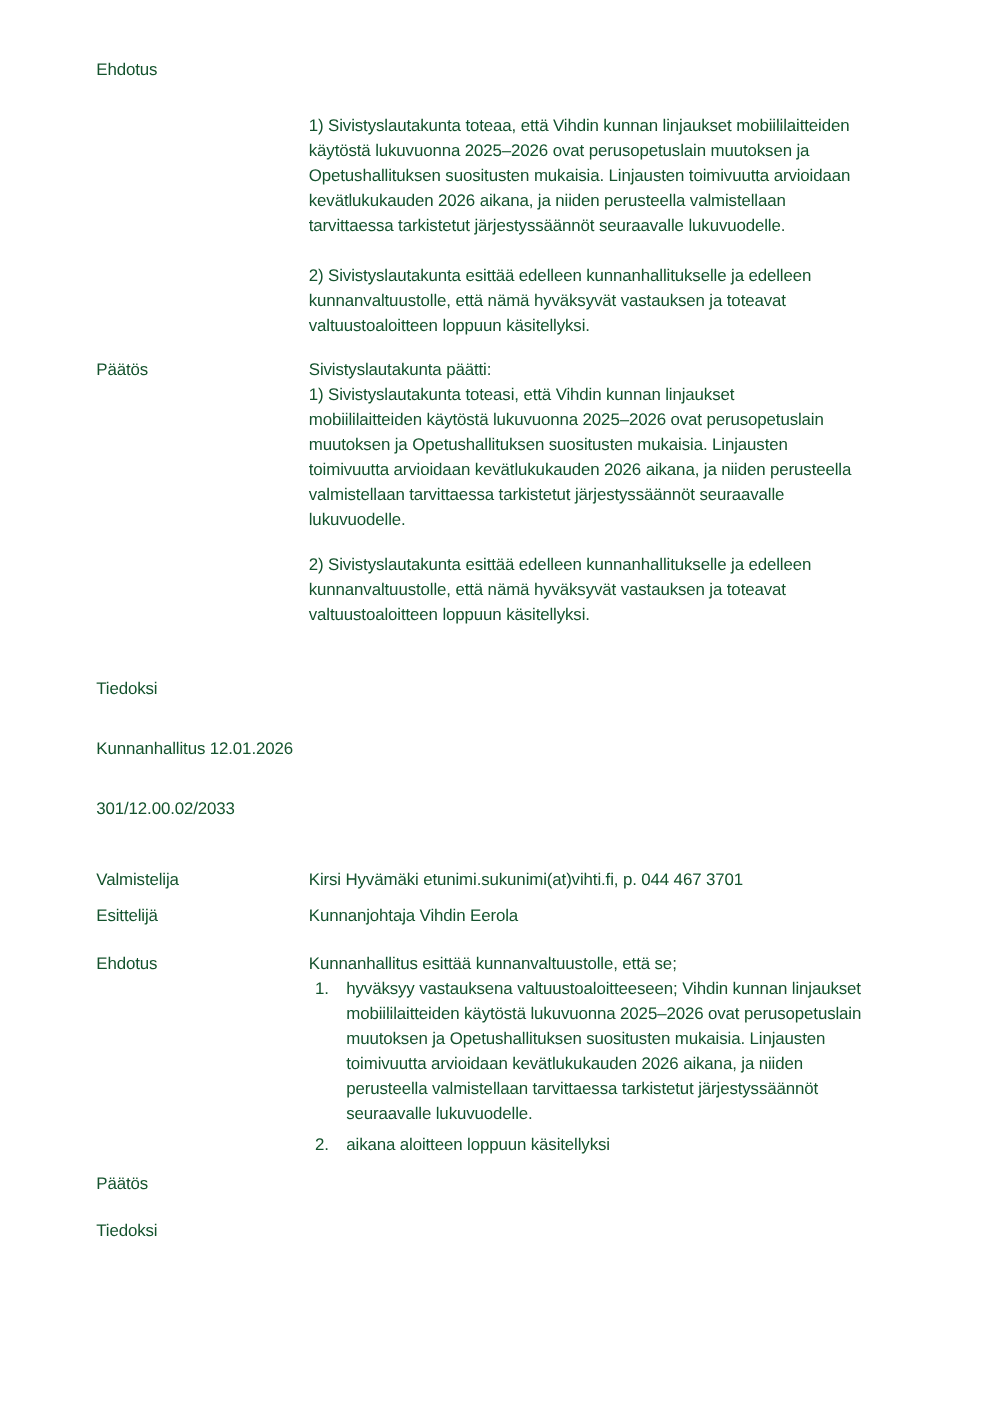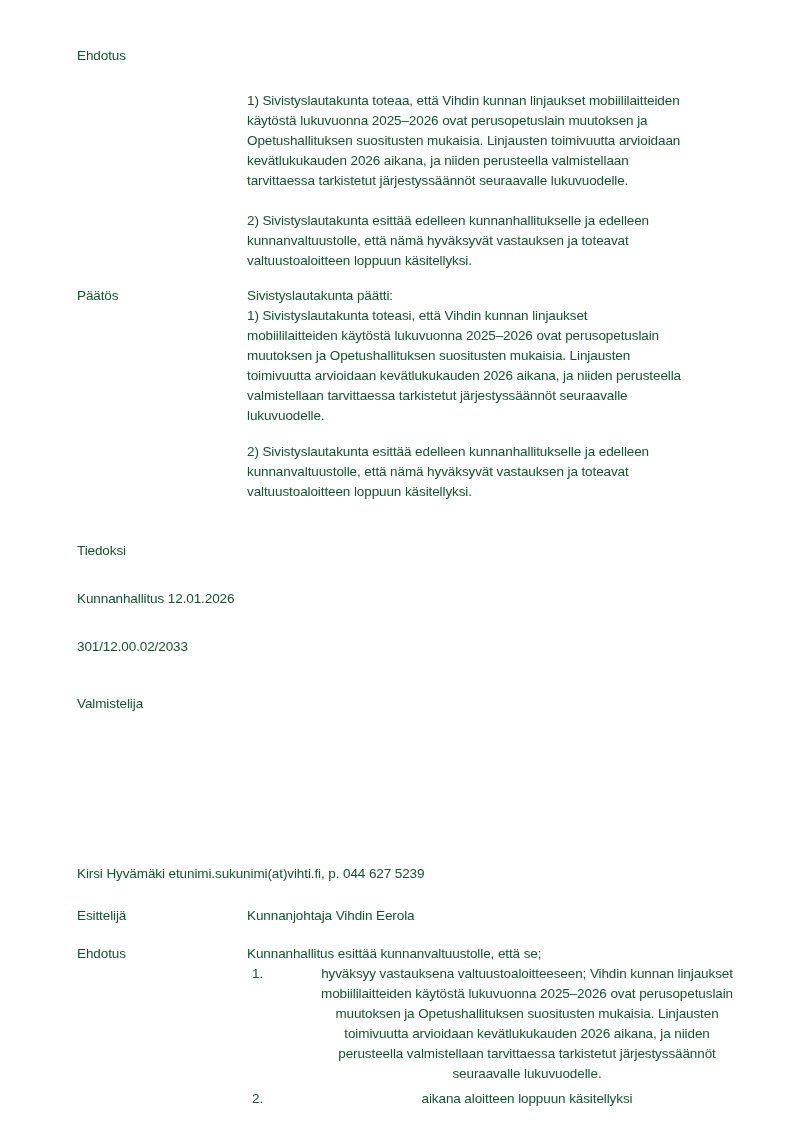--- a/index.html
+++ b/index.html
@@ -38,39 +38,38 @@
     min-width: 0;
   }
   .para {
     white-space: pre-line;
   }
   .para.mb20 { margin-bottom: 20px; margin-top: 45px; }
   .para.mb16 { margin-bottom: 16px; }
   .row.mb15 { margin-bottom: 15px; }
   .row.mb39 { margin-bottom: 39px; }
   .row.mb18 { margin-bottom: 18px; }
-  .row.mb19 { margin-bottom: 22px; flex-direction: column; }
+  .row.mb19 { margin-bottom: 9px; }
   .row.mb11 { margin-bottom: 11px; }
   .block.mb37 { margin-bottom: 37px; }
   .ref-line { white-space: pre-line; margin-top: 28px; }
   .olist { margin: 0; padding: 0; list-style: none; }
   .olist-item {
     display: flex;
     align-items: flex-start;
   }
   .olist-item.mt5 { margin-top: 5px; }
   .olist-num {
     flex: 0 0 30px;
     padding-left: 5px;
     box-sizing: border-box;
   }
   .olist-text {
     flex: 1 1 auto;
     white-space: pre-line;
-    text-align: center;
   }
 </style>
 </head>
 <body>
 
 <div class="page">
   <div class="content">
 
     <div class="row mb15">
       <div class="label-col">Ehdotus</div>
@@ -106,21 +105,21 @@
       <div>Tiedoksi</div>
     </div>
 
     <div class="block mb37">
       <div class="ref-line">Kunnanhallitus 12.01.2026</div>
       <div class="ref-line">301/12.00.02/2033</div>
     </div>
 
     <div class="row mb19">
       <div class="label-col">Valmistelija</div>
-      <div class="body-col">Kirsi Hyvämäki  etunimi.sukunimi(at)vihti.fi,  p. 044 627 5239</div>
+      <div class="body-col">Kirsi Hyvämäki  etunimi.sukunimi(at)vihti.fi,  p. 044 467 3701</div>
     </div>
 
     <div class="row mb18">
       <div class="label-col">Esittelijä</div>
       <div class="body-col">Kunnanjohtaja Vihdin Eerola</div>
     </div>
 
     <div class="row mb11">
       <div class="label-col">Ehdotus</div>
       <div class="body-col">

